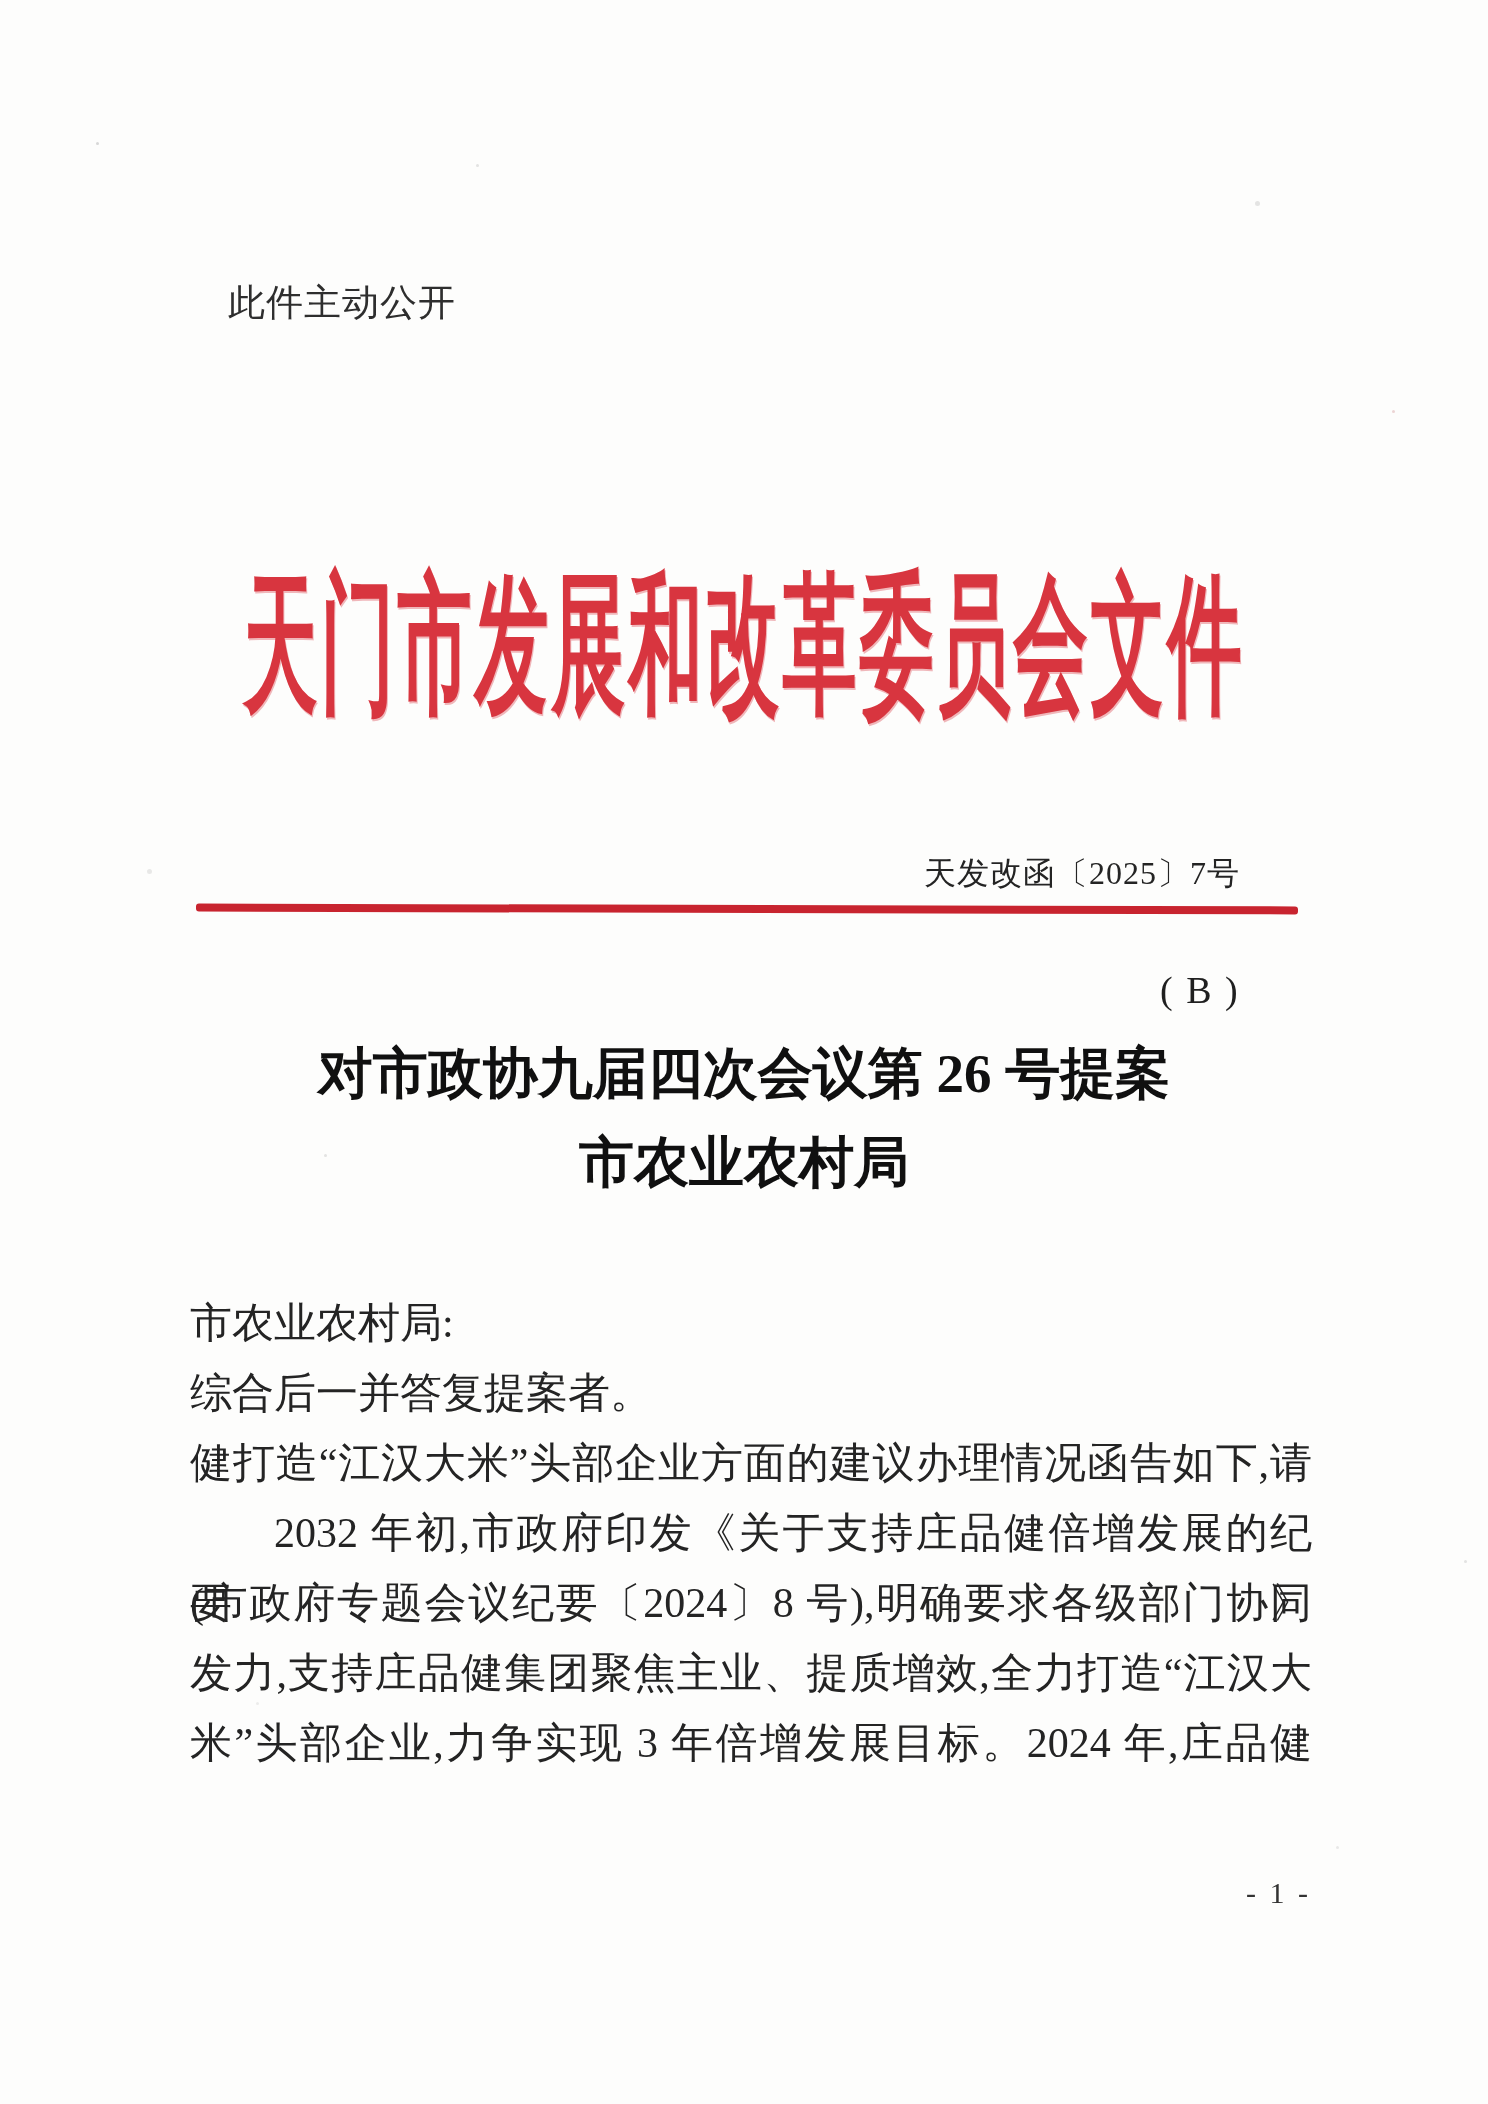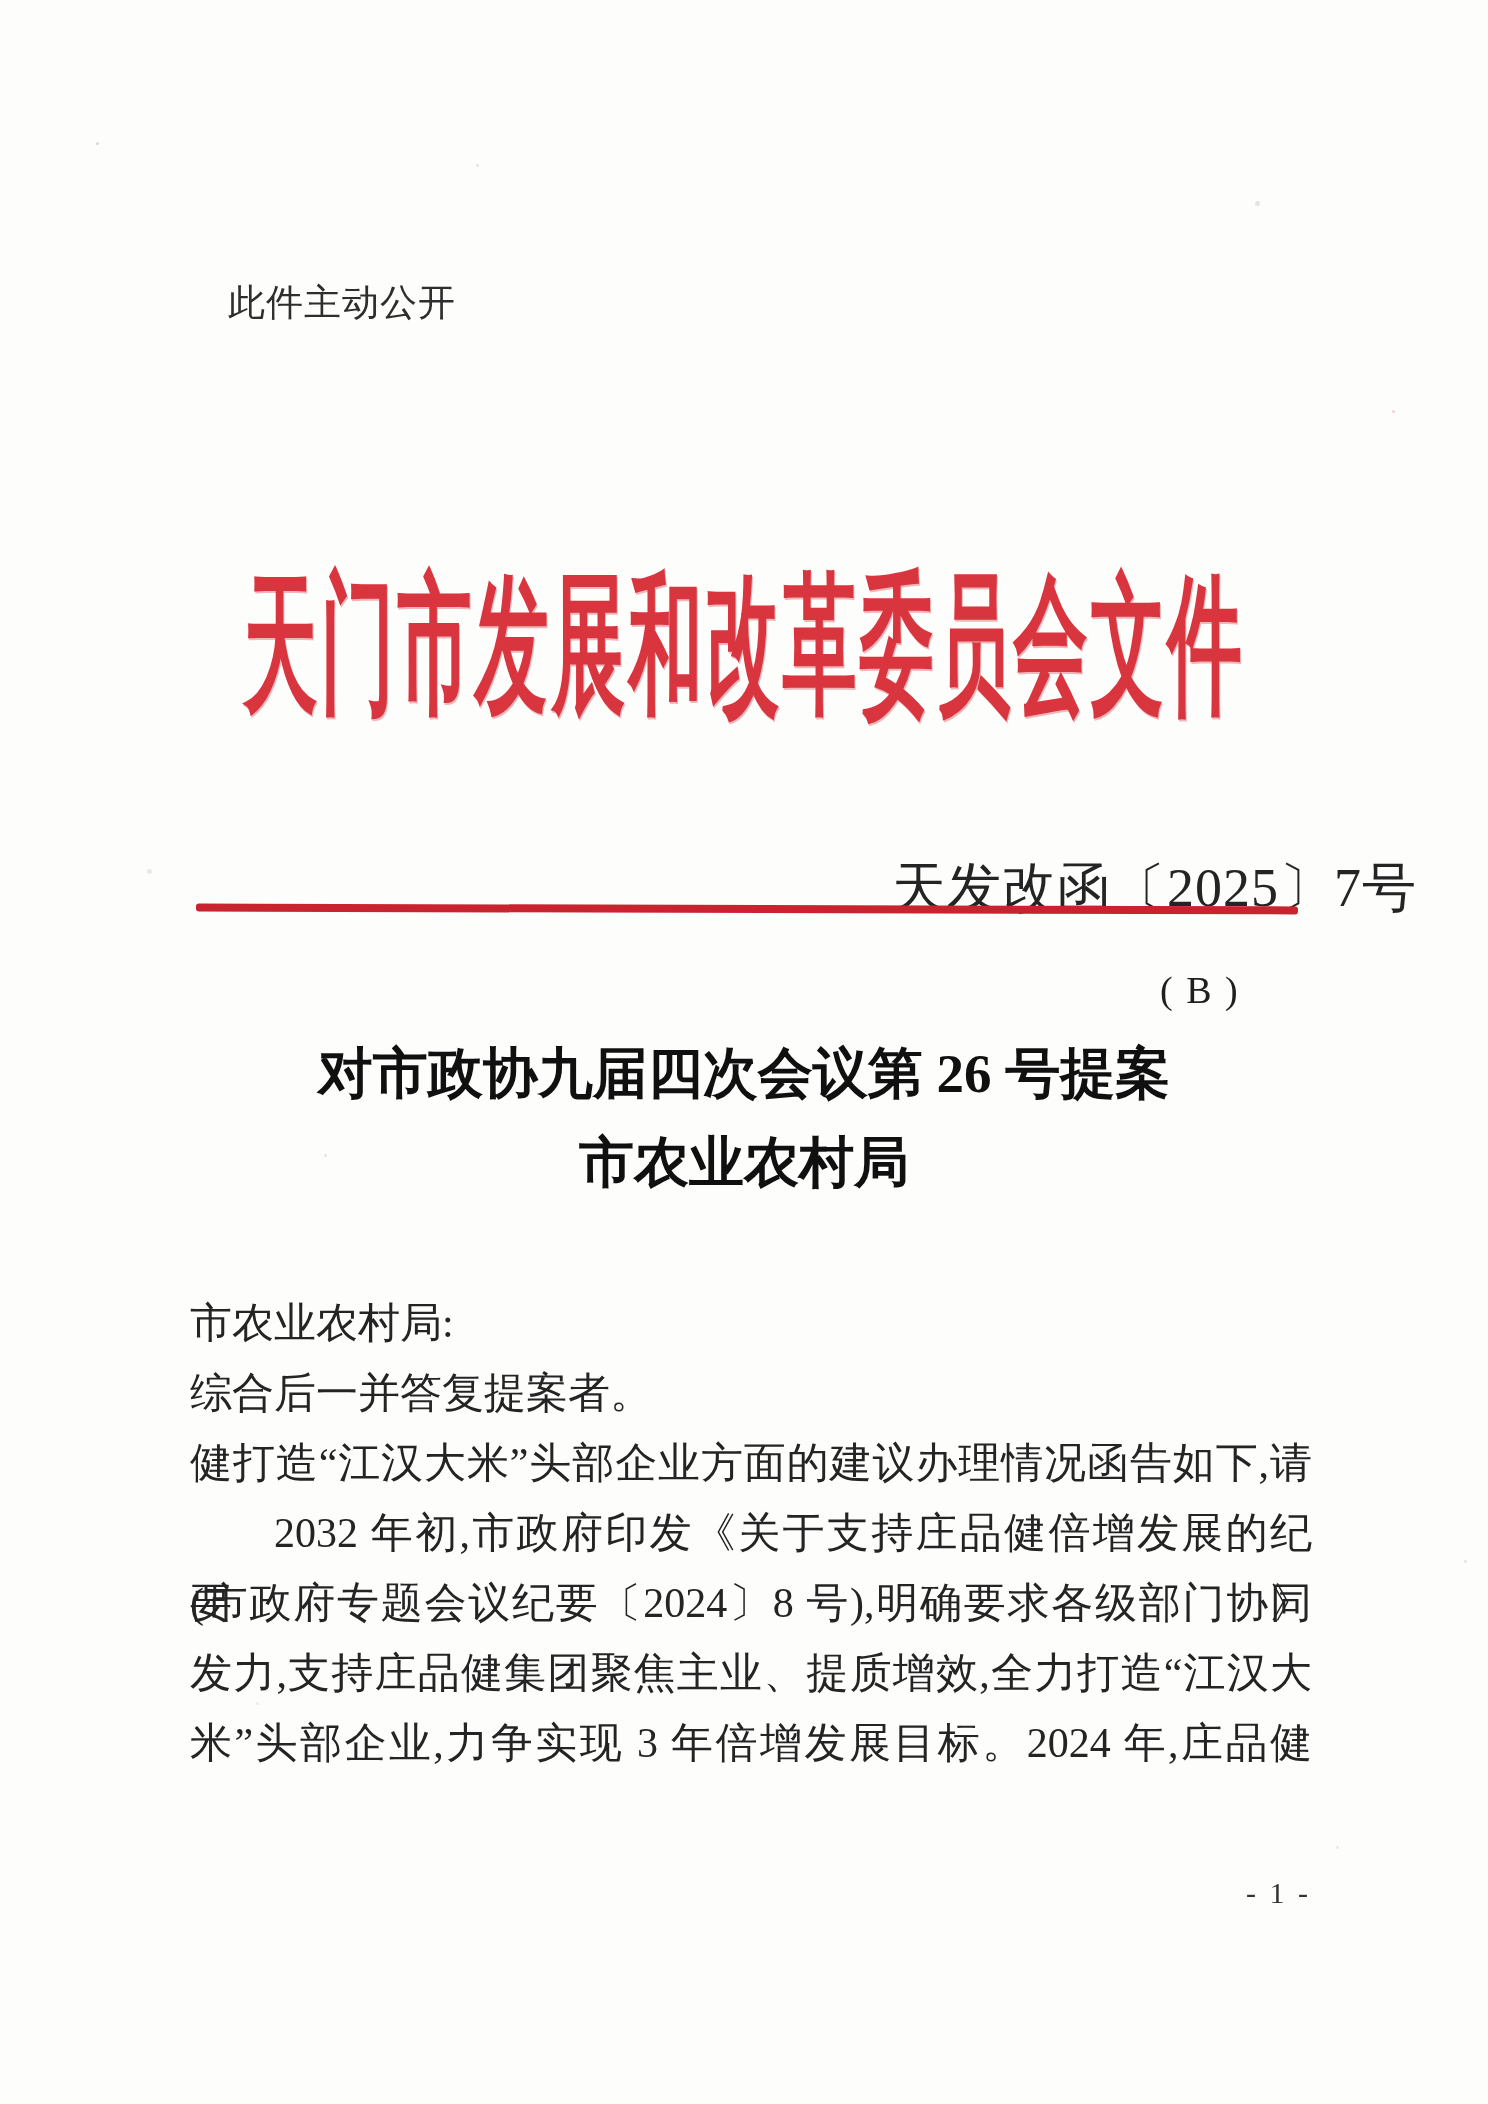--- a/index.html
+++ b/index.html
@@ -43,23 +43,23 @@
     letter-spacing: 3px;
     white-space: nowrap;
     color: #d8353f;
     transform: scaleY(2.05);
     transform-origin: top center;
     text-shadow: 1px 1px 0 rgba(216,53,63,0.35);
   }
   
   .doc-number {
     position: absolute;
-    left: 892px;
+    left: 924px;
     top: 852px;
-    font-size: 54px;
+    font-size: 32px;
     letter-spacing: 1px;
     color: #242424;
   }
   
   .red-rule {
     position: absolute;
     left: 196px;
     top: 905px;
     width: 1102px;
     height: 8px;

